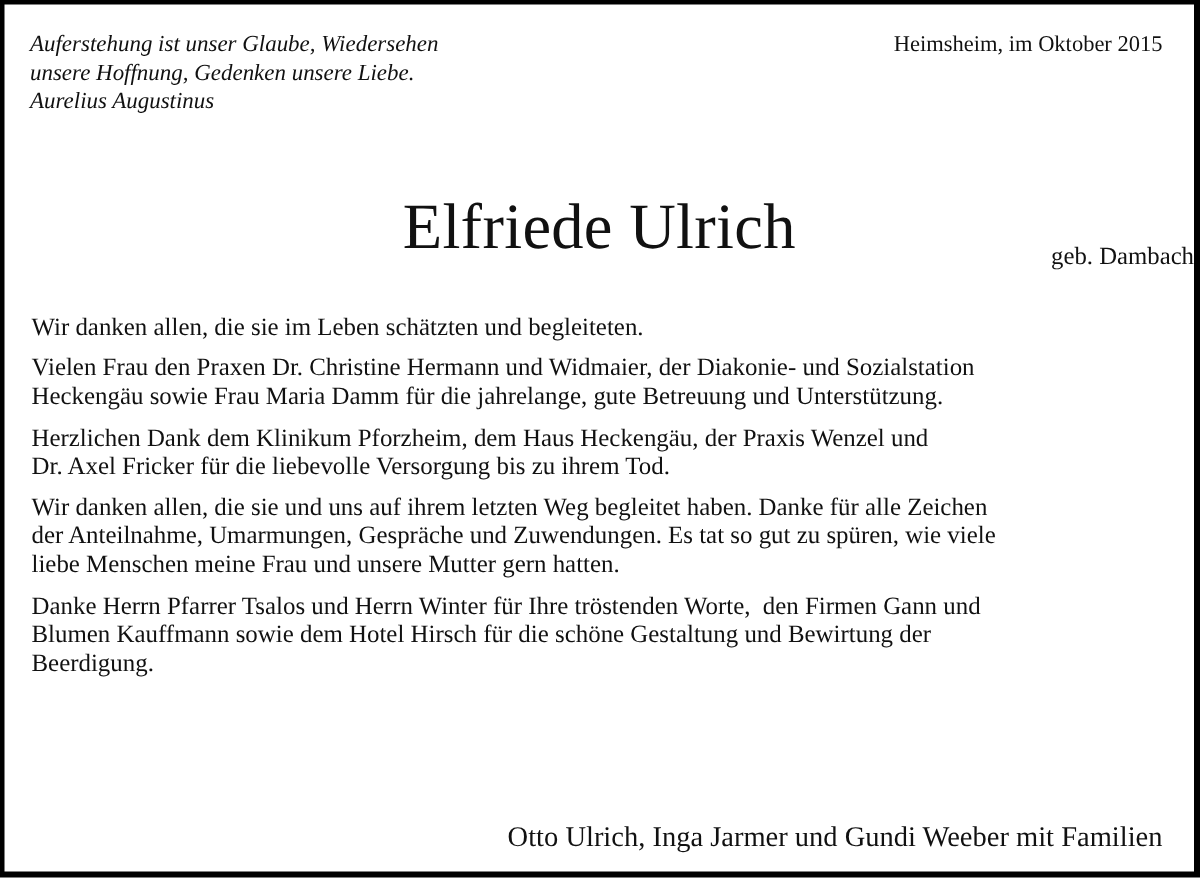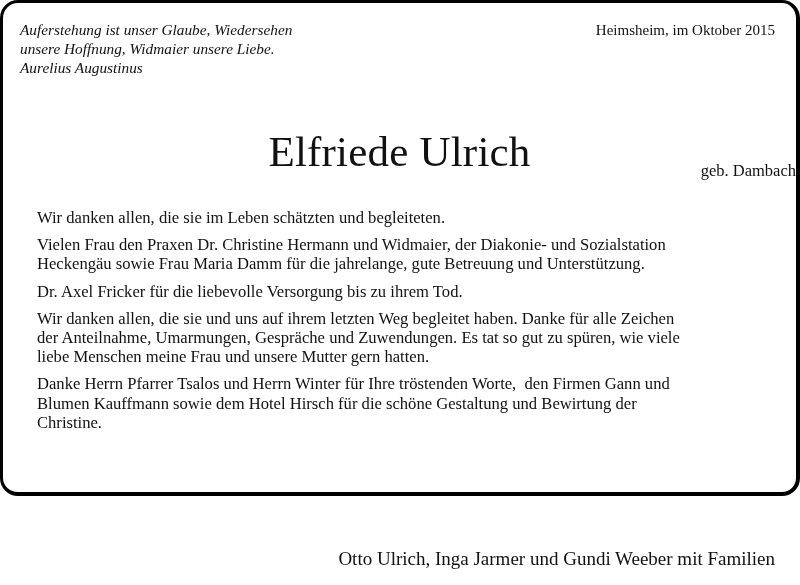--- a/index.html
+++ b/index.html
@@ -9,29 +9,28 @@
     }
     body {
       width: 800px;
       height: 585px;
       overflow: hidden;
     }
     .ad {
       position: relative;
       box-sizing: border-box;
       width: 800px;
-      height: 496px;
+      height: 585px;
       border-top: 3px solid #000;
       border-left: 3px solid #000;
       border-right: 4px solid #000;
       border-bottom: 4px solid #000;
       background: #fff;
       color: #111;
       font-family: "Liberation Serif", "DejaVu Serif", serif;
-      border-radius: 18px;
     }
     .quote {
       position: absolute;
       left: 17px;
       top: 17px;
       width: 300px;
       font-style: italic;
       font-size: 15.3px;
       line-height: 19px;
     }
@@ -70,64 +69,65 @@
     }
     .body {
       position: absolute;
       left: 18px;
       top: 205px;
       width: 770px;
       font-size: 16.6px;
       line-height: 19.2px;
     }
     .para {
-      margin: 0 0 8px 16px;
+      margin: 0 0 8px 0;
     }
     .para .ln { display: block; white-space: pre; }
     .signature {
       position: absolute;
       right: 21px;
       top: 545px;
       font-size: 19px;
       white-space: nowrap;
     }
   </style>
 </head>
 <body>
 
 <div class="ad">
 
   <div class="quote">
     <span class="line">Auferstehung ist unser Glaube, Wiedersehen</span>
-    <span class="line">unsere Hoffnung, Widmaier unsere Liebe.</span>
+    <span class="line">unsere Hoffnung, Gedenken unsere Liebe.</span>
     <span class="author">Aurelius Augustinus</span>
   </div>
 
   <div class="place-date">Heimsheim, im Oktober 2015</div>
 
   <div class="name">Elfriede Ulrich</div>
   <div class="birth-name">geb. Dambach</div>
 
   <div class="body">
     <p class="para">
       <span class="ln">Wir danken allen, die sie im Leben schätzten und begleiteten.</span>
     </p>
     <p class="para">
       <span class="ln">Vielen Frau den Praxen Dr. Christine Hermann und Widmaier, der Diakonie- und Sozialstation</span>
       <span class="ln">Heckengäu sowie Frau Maria Damm für die jahrelange, gute Betreuung und Unterstützung.</span>
     </p>
     <p class="para">
+      <span class="ln">Herzlichen Dank dem Klinikum Pforzheim, dem Haus Heckengäu, der Praxis Wenzel und</span>
       <span class="ln">Dr. Axel Fricker für die liebevolle Versorgung bis zu ihrem Tod.</span>
     </p>
     <p class="para">
       <span class="ln">Wir danken allen, die sie und uns auf ihrem letzten Weg begleitet haben. Danke für alle Zeichen</span>
       <span class="ln">der Anteilnahme, Umarmungen, Gespräche und Zuwendungen. Es tat so gut zu spüren, wie viele</span>
       <span class="ln">liebe Menschen meine Frau und unsere Mutter gern hatten.</span>
     </p>
     <p class="para">
       <span class="ln">Danke Herrn Pfarrer Tsalos und Herrn Winter für Ihre tröstenden Worte,  den Firmen Gann und</span>
       <span class="ln">Blumen Kauffmann sowie dem Hotel Hirsch für die schöne Gestaltung und Bewirtung der</span>
-      <span class="ln">Christine.</span>
+      <span class="ln">Beerdigung.</span>
     </p>
   </div>
 
   <div class="signature">Otto Ulrich, Inga Jarmer und Gundi Weeber mit Familien</div>
 </div>
 
 </body></html>

